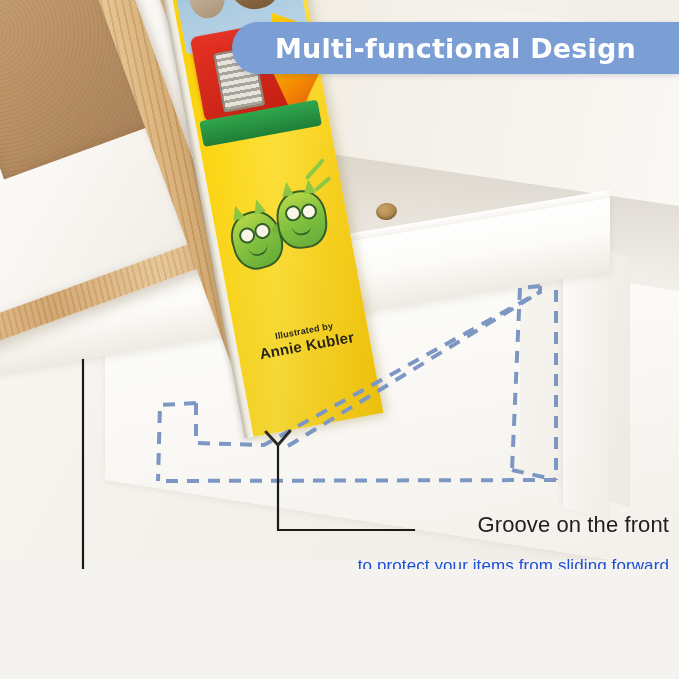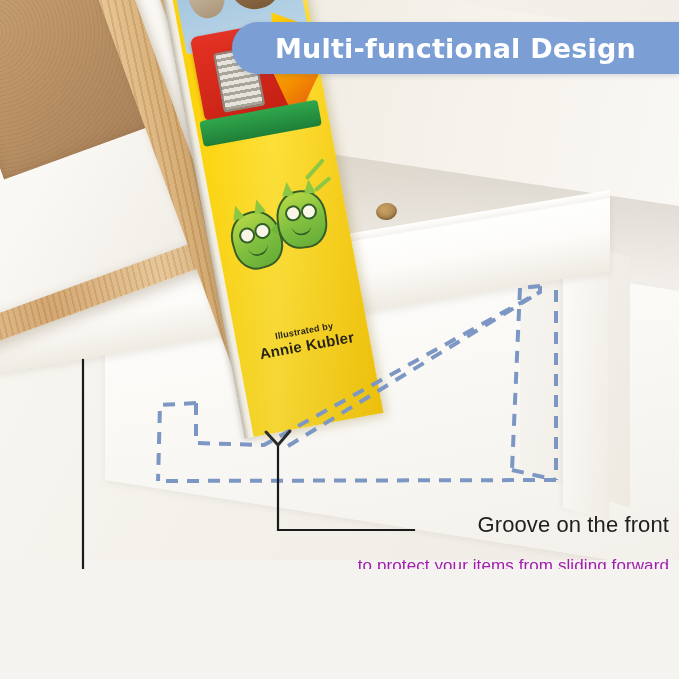--- a/index.html
+++ b/index.html
@@ -147,21 +147,21 @@
   .banner{position:absolute;left:232px;top:22px;width:447px;height:52px;
        background:#7B9FD4;border-radius:26px 0 0 26px;
        display:flex;align-items:center;justify-content:center;
        box-shadow:0 2px 5px rgba(60,80,120,.18);}
   .banner span{color:#FFFFFF;font-size:27px;font-weight:700;letter-spacing:.2px;
        font-family:"DejaVu Sans", sans-serif;}
 
   
   .cap{position:absolute;color:#231F20;}
   .cap .t{font-size:22px;font-weight:400;letter-spacing:.1px;line-height:1.18;color:#201D1C;}
-  .cap .s{font-size:17px;font-weight:400;letter-spacing:.1px;line-height:1.22;color:#a21caf;margin-top:10px;}
+  .cap .s{font-size:17px;font-weight:400;letter-spacing:.1px;line-height:1.22;color:#1d4ed8;margin-top:10px;}
   #cap-groove{left:427px;top:512px;text-align:right;width:242px;}
   #cap-groove .s{position:absolute;right:0;top:34px;width:400px;white-space:nowrap;}
   #cap-ledge{left:22px;top:585px;}
 </style>
 </head>
 <body>
 
 <div id="stage">
 
   <div id="photo">

